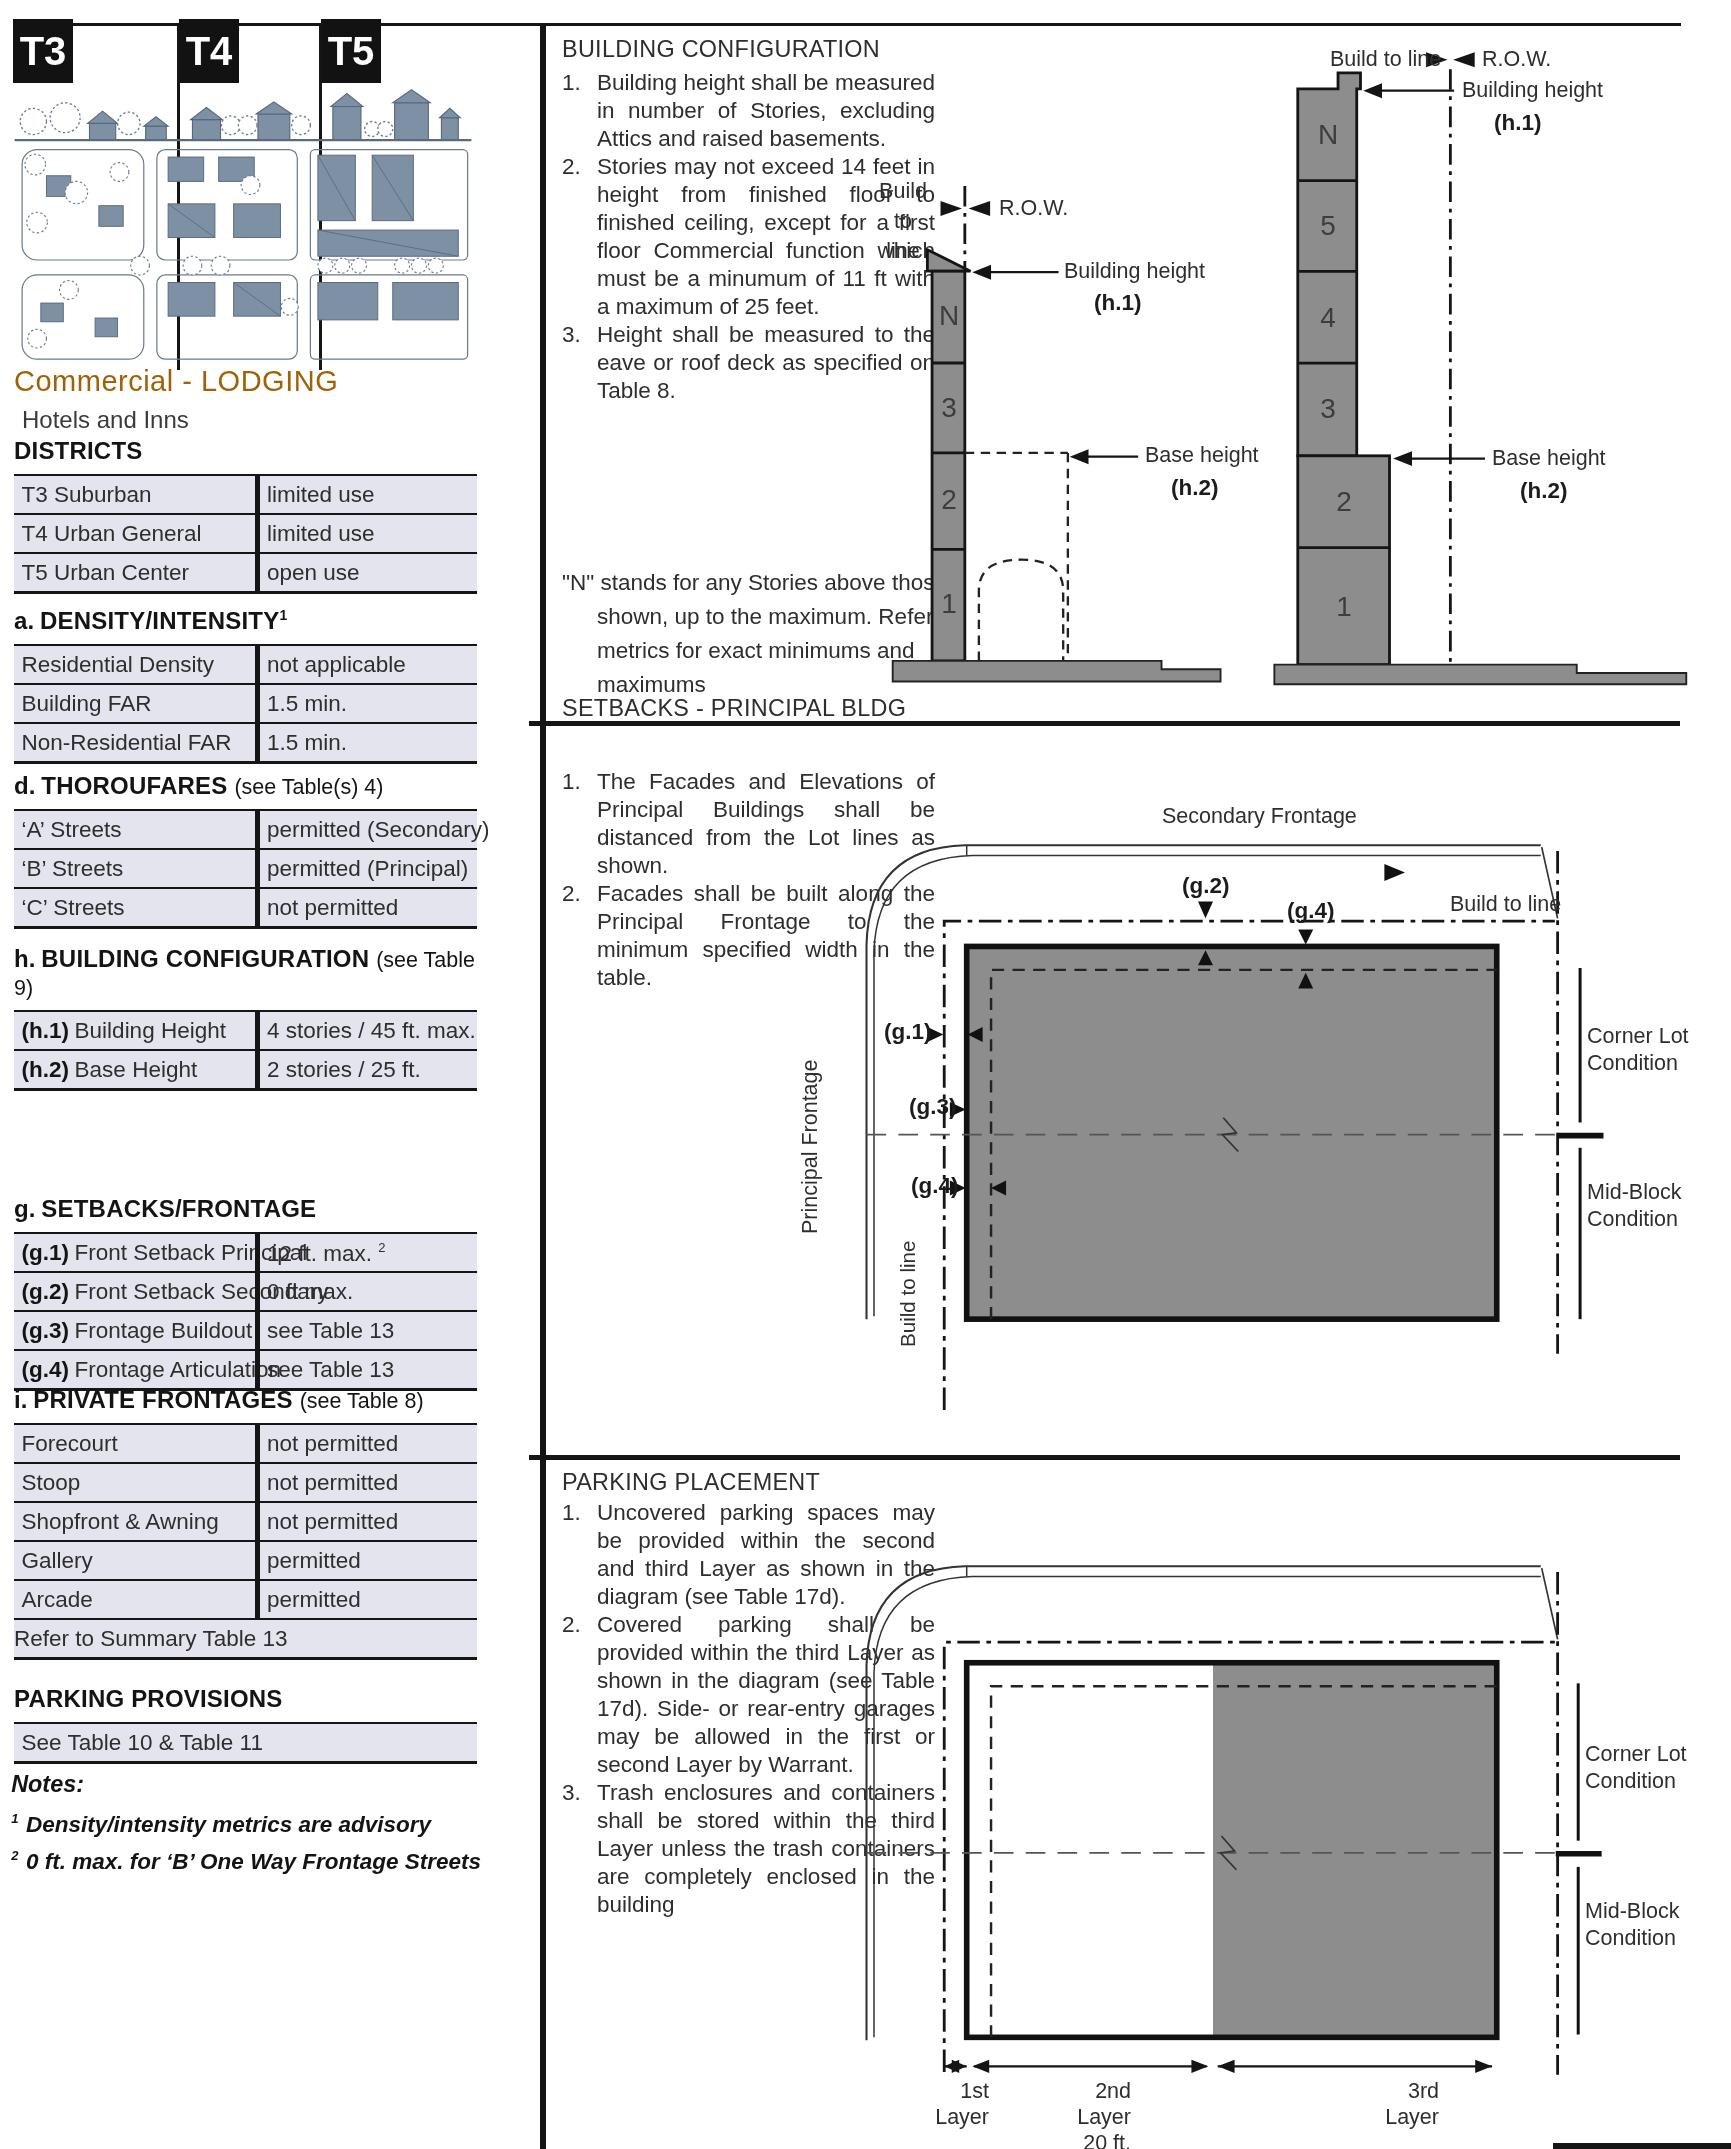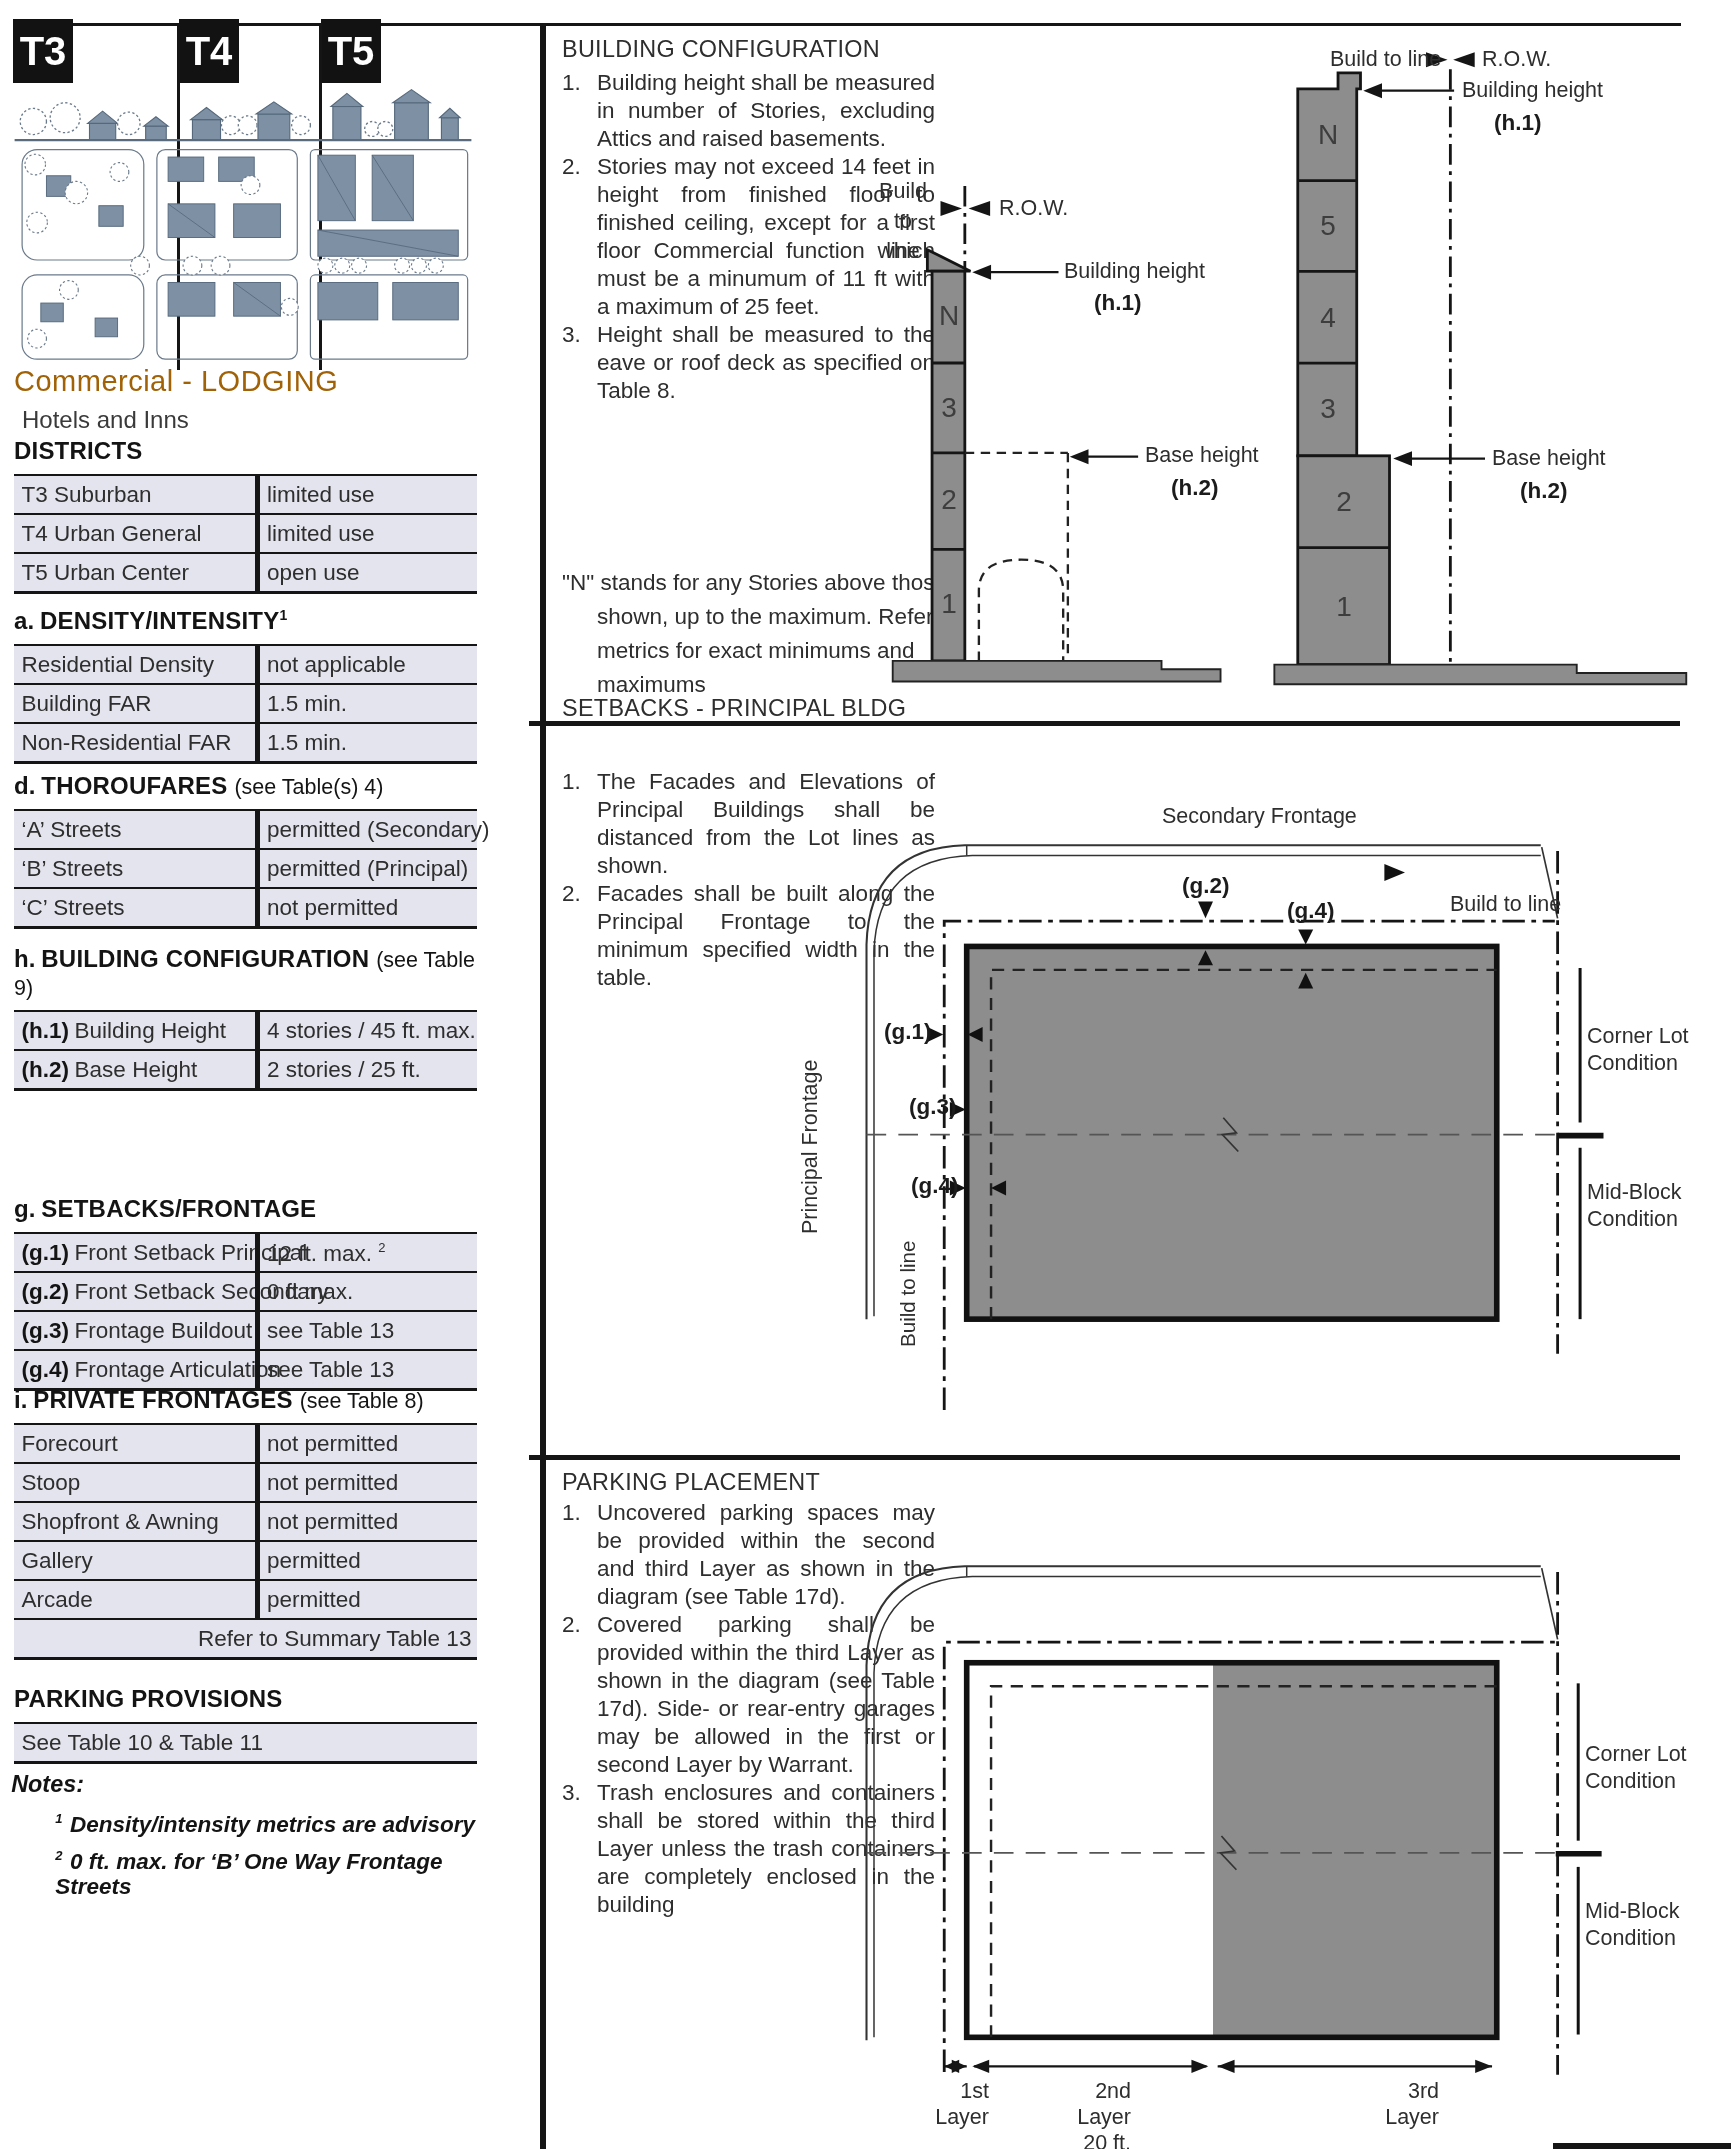--- a/index.html
+++ b/index.html
@@ -29,27 +29,27 @@
   .sec h2 sup{font-size:14px;}
   .rows{border-bottom:3.7px solid #151515;}
   .row{position:relative;height:37px;background:#e4e4ee;border-top:2.8px solid #151515;
        display:flex;align-items:center;font-size:22.5px;color:#2e2e2e;}
   .row .lbl{padding-left:7.5px;width:229px;white-space:nowrap;}
   .row .lbl b{font-weight:700;color:#141414;margin-right:5.6px;}
   .row .bar{position:absolute;left:241px;top:0;bottom:0;width:4.7px;background:#151515;}
   .row .val{position:absolute;left:253px;padding-left:0;white-space:nowrap;}
   .row .val sup{font-size:13px;}
   .row.span .val{position:static;padding-left:7.5px;}
-  .row.footer{justify-content:flex-end;}
+  .row.footer{justify-content:flex-start;}
   .row.footer .val{position:static;padding-right:5.6px;}
 
   
   .notes{position:absolute;left:11.2px;width:487px;font-style:italic;font-weight:700;color:#141414;}
   .notes .nt{font-size:23.4px;margin-bottom:13px;}
-  .notes .ni{font-size:22.5px;margin-bottom:10.3px;margin-left:44px;}
+  .notes .ni{font-size:22.5px;margin-bottom:10.3px;}
   .notes .ni sup{font-size:13px;margin-right:7.5px;font-weight:700;}
 
   
   .ptitle{position:absolute;left:562px;font-size:23.4px;color:#2e2e2e;letter-spacing:0.3px;font-weight:400;}
   .ptext{position:absolute;left:562px;width:373px;font-size:22.5px;line-height:28px;color:#2e2e2e;}
   .nitem{position:relative;padding-left:35px;text-align:justify;margin:0 0 0 0;}
   .nitem .nnum{position:absolute;left:0;}
   .nnote{position:absolute;left:562px;width:375px;font-size:22.5px;line-height:34px;color:#2e2e2e;
          padding-left:35px;text-indent:-35px;}
 

